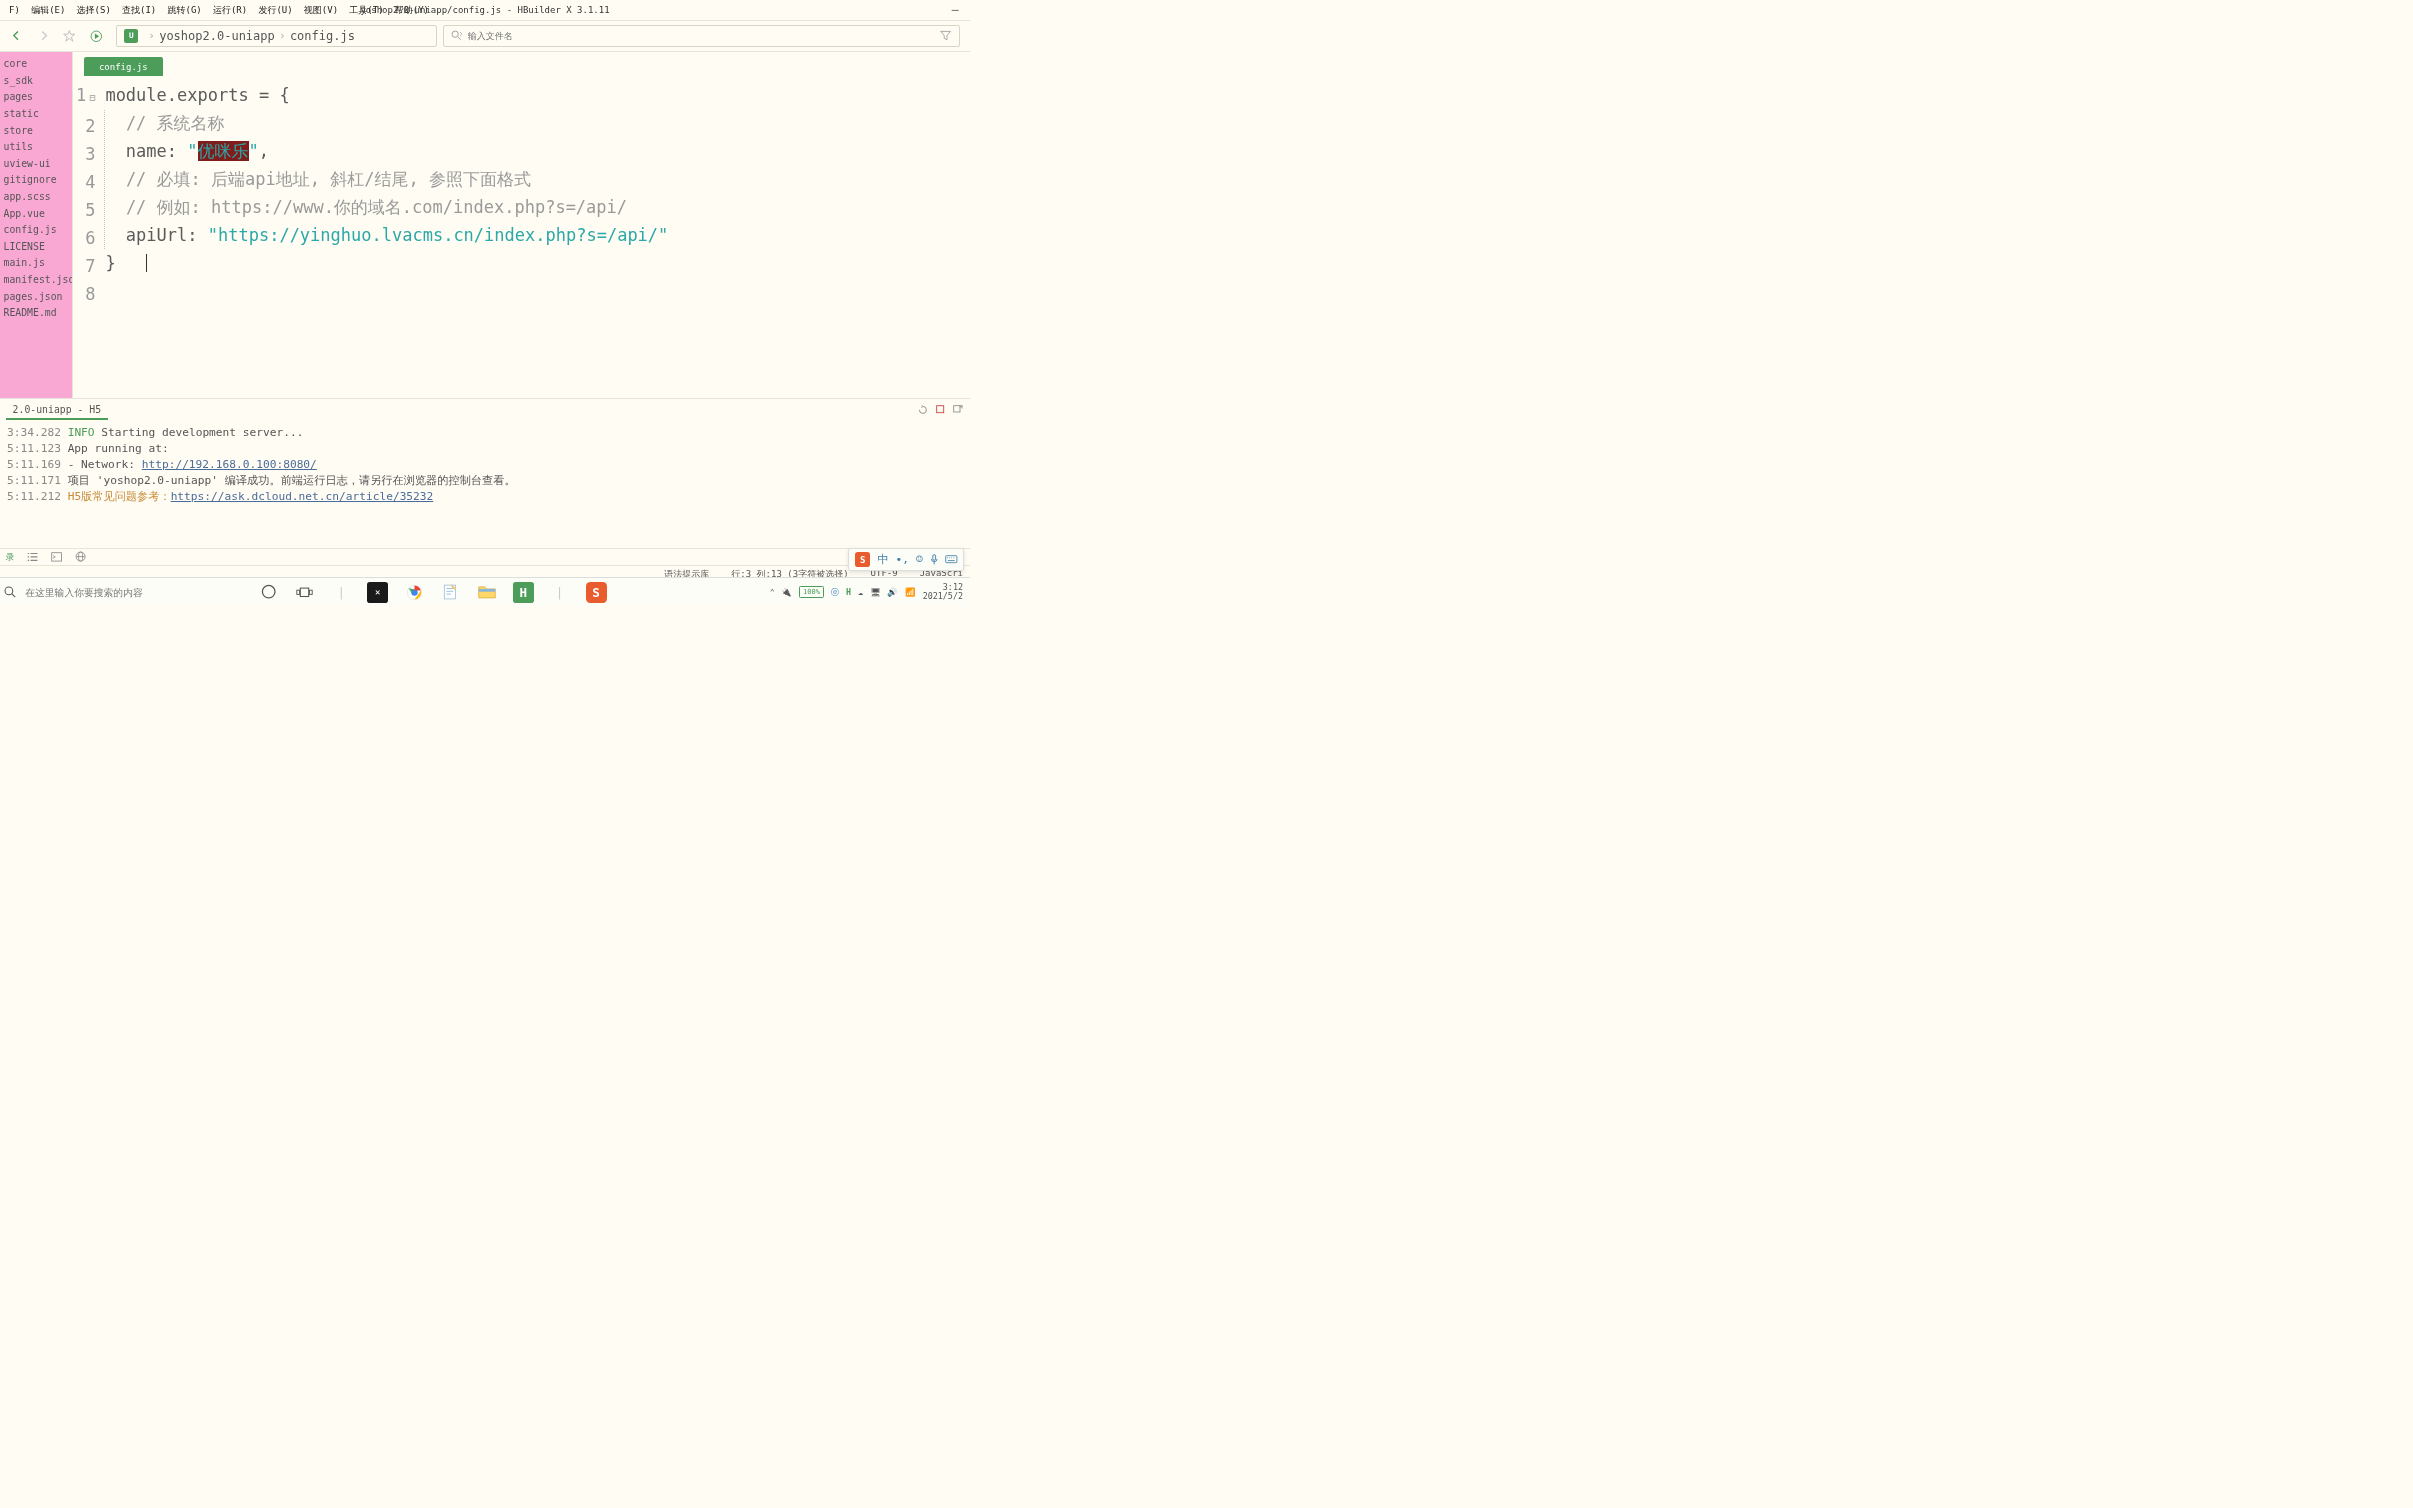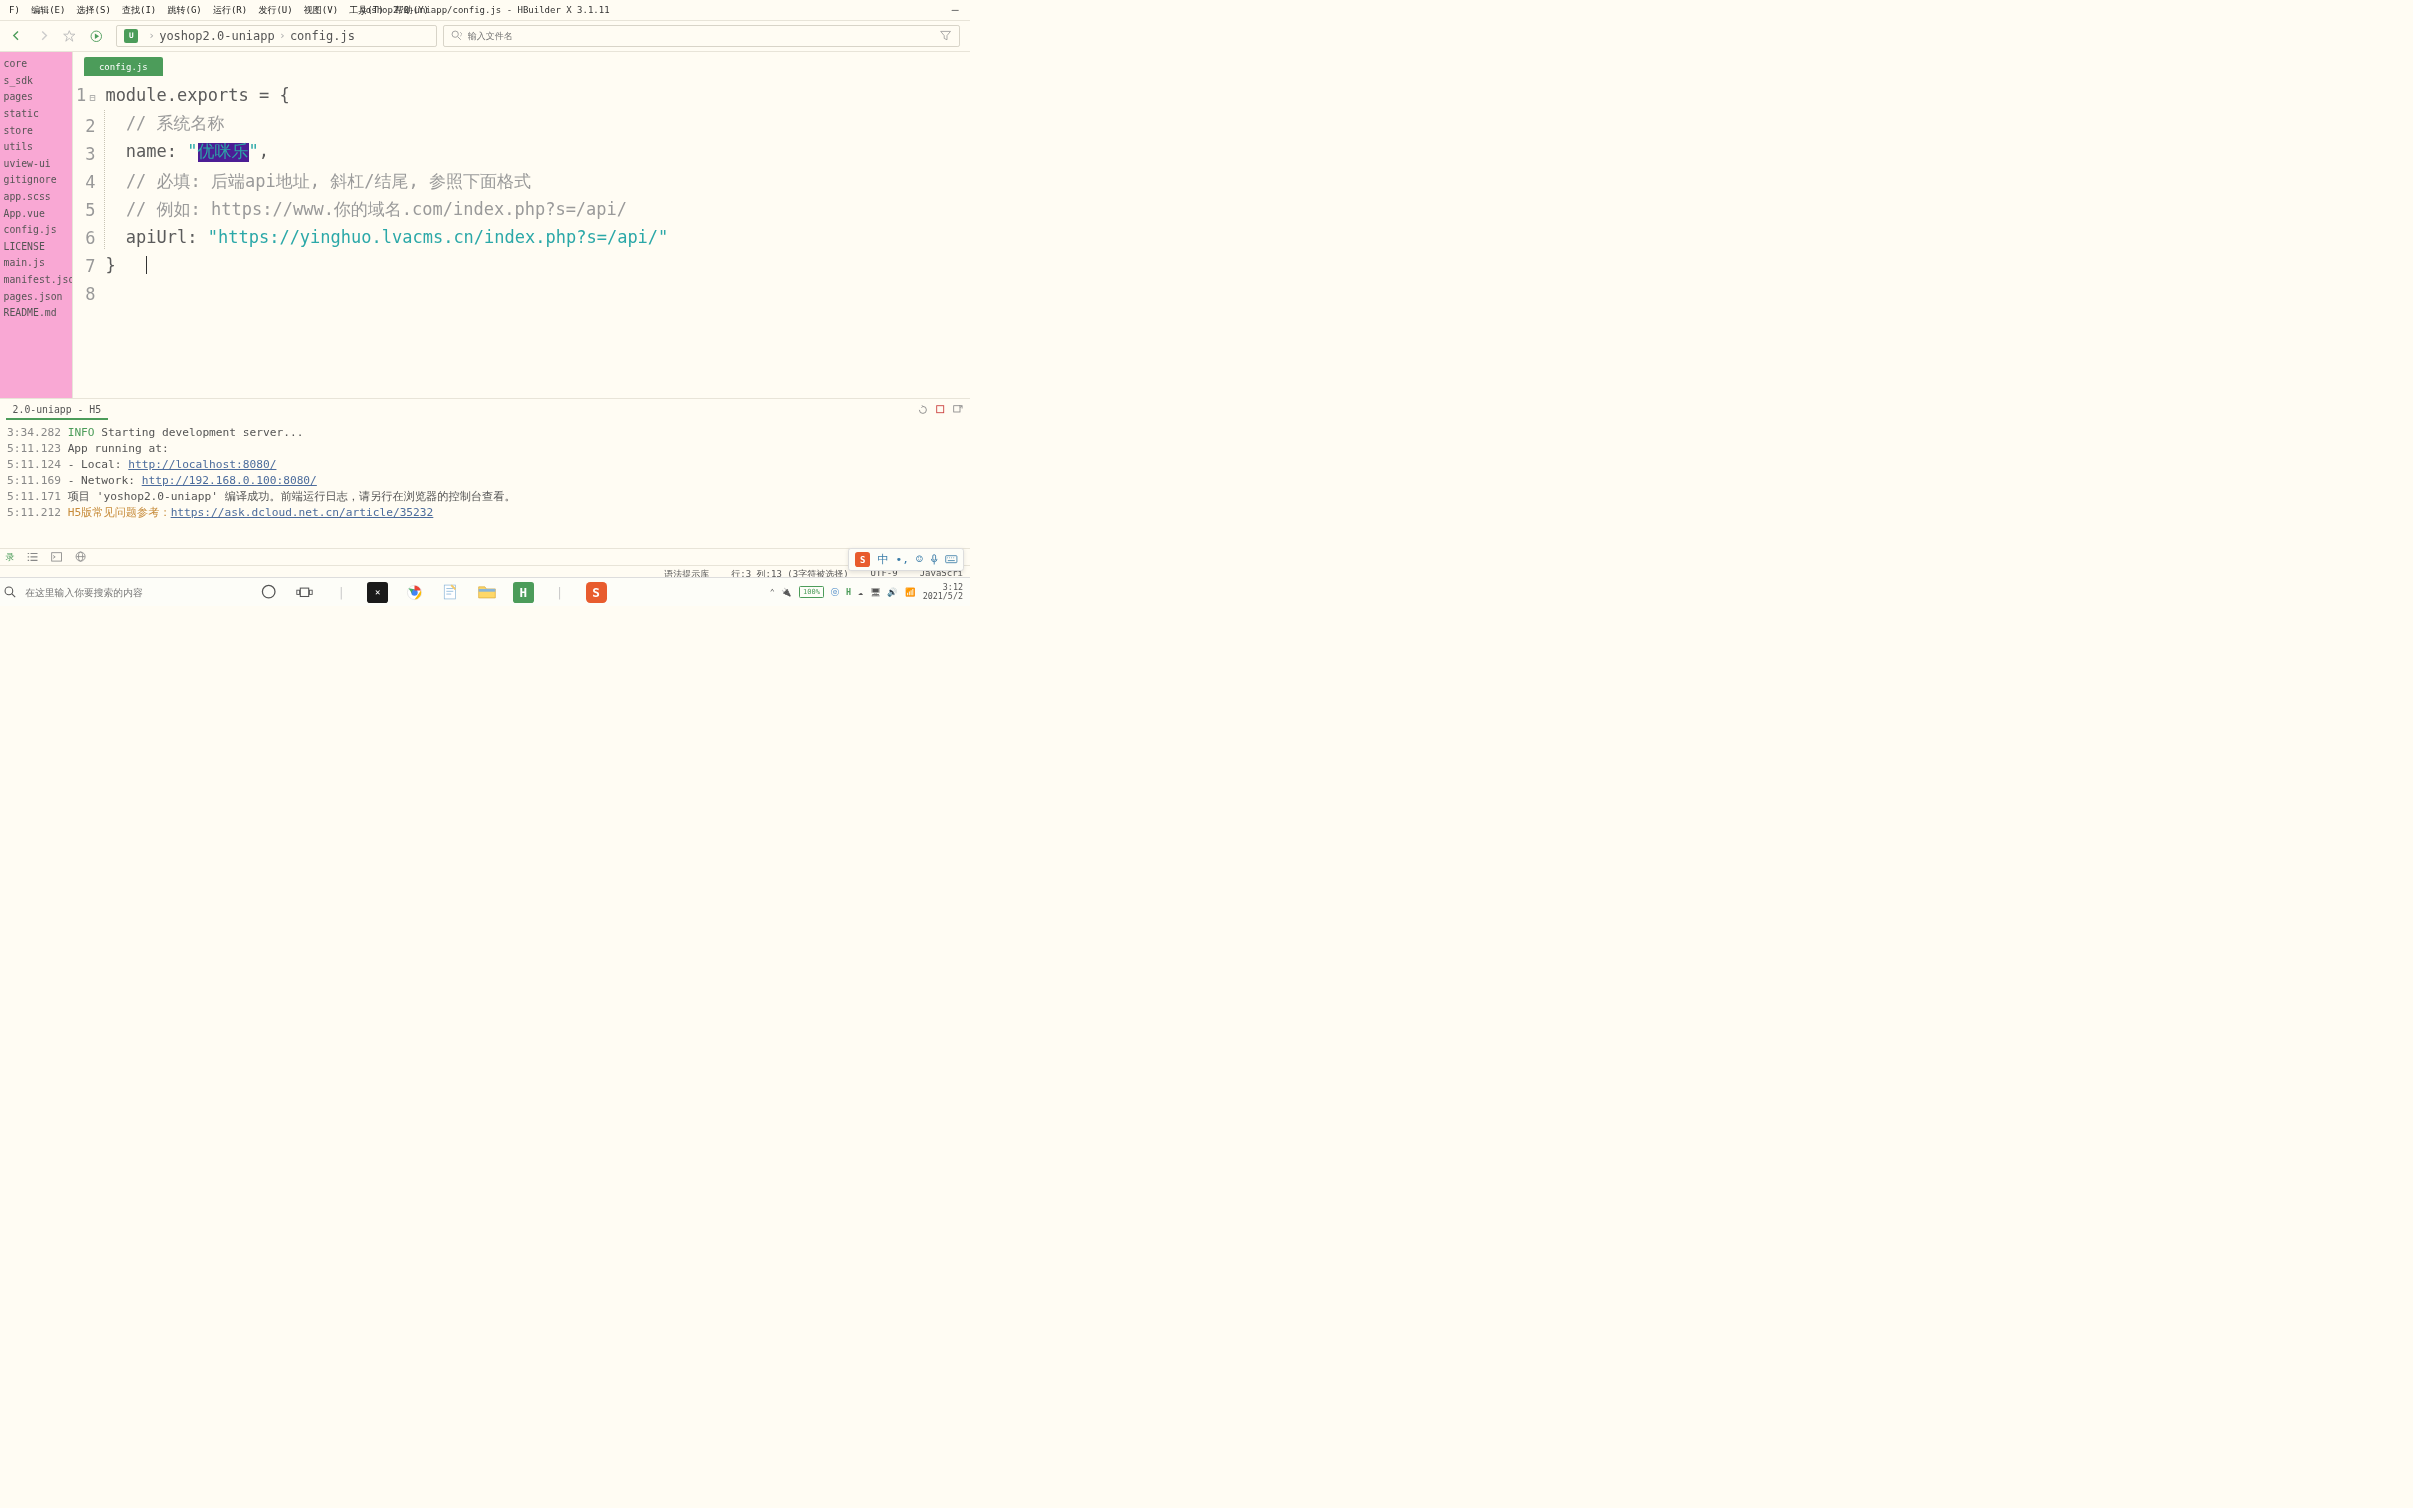--- a/index.html
+++ b/index.html
@@ -30,21 +30,21 @@
     .editor-area { flex: 1; display: flex; flex-direction: column; background: #fffcf3; position: relative; }
     .tab-bar { height: 22.3px; display: flex; align-items: flex-end; padding-left: 10.5px; margin-top: 1.4px; }
     .tab { background: #4c9c5a; color: #fff; padding: 4.2px 15.4px; font-size: 9px; border-radius: 2.1px 2.1px 0 0; }
     .code-area { flex: 1; display: flex; font-family: Consolas, monospace; font-size: 17px; padding-top: 5.6px; }
     .gutter { width: 31px; text-align: right; color: #999; padding-right: 5.6px; user-select: none; line-height: 28px; border-right: 3.5px solid transparent; }
     .gutter .fold-mark { display: inline-block; width: 7px; color: #999; font-size: 9.8px; margin-left: 2.1px; }
     .code-lines { flex: 1; padding-left: 1.4px; line-height: 28px; position: relative; }
     .code-line { white-space: pre; }
     .tok-default { color: #5b5b5b; margin-top: 28px; }
     .tok-string { color: #2ba8a8; }
-    .tok-string-hl { background: #4c1d95; font-family: Liberation Mono, monospace; }
+    .tok-string-hl { background: #7f1d1d; }
     .tok-comment { color: #9a9a9a; }
     .tok-punct { color: #5b5b5b; }
     .cursor-mark { display: inline-block; width: 0.7px; height: 18px; background: #333; vertical-align: middle; position: relative; top: -1.4px; }
     .indent-guide { position: absolute; left: 0; top: 29px; width: 0.7px; height: 139px; border-left: 0.7px dotted #c8c4b4; }
     
     .console-area { height: 150px; border-top: 0.7px solid #e8e4d8; background: #fffcf3; position: relative; }
     .console-tabs { height: 22.3px; display: flex; align-items: center; padding: 0 5.6px; position: relative; }
     .console-tab { padding: 3.5px 7px; font-size: 9.8px; color: #555; border-bottom: 2.1px solid #4c9c5a; }
     .console-tools { position: absolute; right: 7px; display: flex; gap: 8.4px; color: #888; }
     .console-tool { cursor: pointer; }
@@ -213,21 +213,20 @@
           <svg width="9.8" height="9.8" viewBox="0 0 14 14">
             <rect x="1" y="1" width="9" height="9" stroke="#888" stroke-width="1.2" fill="none"></rect>
             <path d="M10 4 L13 1 M13 1 L13 5 M13 1 L9 1" stroke="#888" stroke-width="1.2" fill="none"></path>
           </svg>
         </span>
     </div>
   </div>
   <div class="console-output">
     <div><span class="log-time">3:34.282</span>  <span class="log-level">INFO</span> <span> Starting development server...</span></div>
     <div><span class="log-time">5:11.123</span><span>  App running at:</span></div>
-    <div><span class="log-time">5:11.124</span><span>  - Local:   </span><span class="log-link">http://localhost:8080/</span></div>
     <div><span class="log-time">5:11.169</span><span>  - Network: </span><span class="log-link">http://192.168.0.100:8080/</span></div>
     <div><span class="log-time">5:11.171</span><span> 项目 'yoshop2.0-uniapp' 编译成功。前端运行日志，请另行在浏览器的控制台查看。</span></div>
     <div><span class="log-time">5:11.212</span> <span class="log-orange">H5版常见问题参考：</span><span class="log-link">https://ask.dcloud.net.cn/article/35232</span></div>
   </div>
 </div>
 
 <div class="bottom-bar1">
   <span class="login-text">录</span>
   <span>
       <svg width="11.2" height="9.8" viewBox="0 0 16 14">

